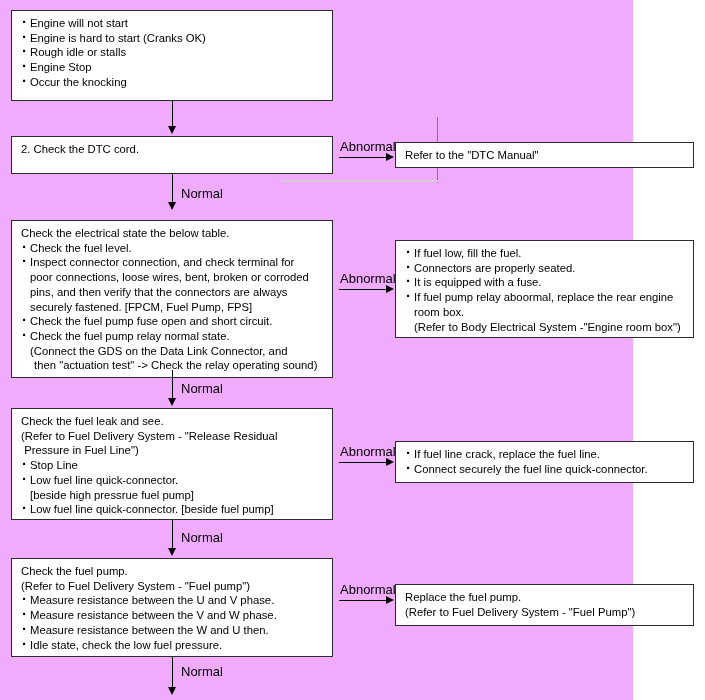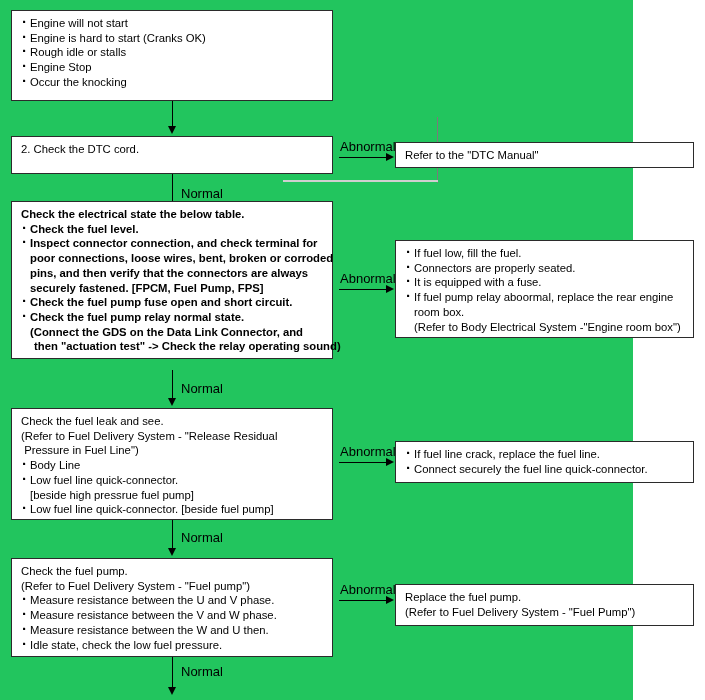--- a/index.html
+++ b/index.html
@@ -11,21 +11,21 @@
     width: 705px;
     height: 700px;
     font-family: "Liberation Sans", sans-serif;
     color: #000000;
     overflow: hidden;
   }
   #canvas {
     position: relative;
     width: 633px;
     height: 700px;
-    background: #22c55e;
+    background: #f0abfc;
   }
 
   
   .box {
     position: absolute;
     box-sizing: border-box;
     border: 1px solid #2b2b2b;
     background: #ffffff;
     font-size: 11.3px;
     line-height: 14.7px;
@@ -148,21 +148,21 @@
   <div class="box" style="left:395px; top:142px; width:299px; height:26px;">
     <div class="pad">
         <span class="ln">Refer to the "DTC Manual"</span>
       </div>
   </div>
 
   <div class="vline" style="left:172px; top:174px; width:1px; height:30px;"></div>
   <div class="arrow-down" style="left:168px; top:202px;"></div>
   <div class="edge-label" style="left:181px; top:187px;">Normal</div>
 
-  <div class="box" style="left:11px; top:201px; width:322px; height:158px;font-weight:bold;">
+  <div class="box" style="left:11px; top:220px; width:322px; height:158px;">
     <div class="pad">
         <span class="ln">Check the electrical state the below table.</span>
         <span class="bullet">Check the fuel level.</span>
         <span class="bullet">Inspect connector connection, and check terminal for</span>
         <span class="cont">poor connections, loose wires, bent, broken or corroded</span>
         <span class="cont">pins, and then verify that the connectors are always</span>
         <span class="cont">securely fastened. [FPCM, Fuel Pump, FPS]</span>
         <span class="bullet">Check the fuel pump fuse open and short circuit.</span>
         <span class="bullet">Check the fuel pump relay normal state.</span>
         <span class="cont">(Connect the GDS on the Data Link Connector, and</span>
@@ -187,21 +187,21 @@
 
   <div class="vline" style="left:172px; top:370px; width:1px; height:30px;"></div>
   <div class="arrow-down" style="left:168px; top:398px;"></div>
   <div class="edge-label" style="left:181px; top:382px;">Normal</div>
 
   <div class="box" style="left:11px; top:408px; width:322px; height:112px;">
     <div class="pad">
         <span class="ln">Check the fuel leak and see.</span>
         <span class="ln">(Refer to Fuel Delivery System - "Release Residual</span>
         <span class="ln"> Pressure in Fuel Line")</span>
-        <span class="bullet">Body Line</span>
+        <span class="bullet">Stop Line</span>
         <span class="bullet">Low fuel line quick-connector.</span>
         <span class="cont">[beside high pressrue fuel pump]</span>
         <span class="bullet">Low fuel line quick-connector. [beside fuel pump]</span>
       </div>
   </div>
 
   <div class="edge-label" style="left:340px; top:445px;">Abnormal</div>
   <div class="hline" style="left:339px; top:462px; width:48px;"></div>
   <div class="arrow-right" style="left:386px; top:458px;"></div>
 

